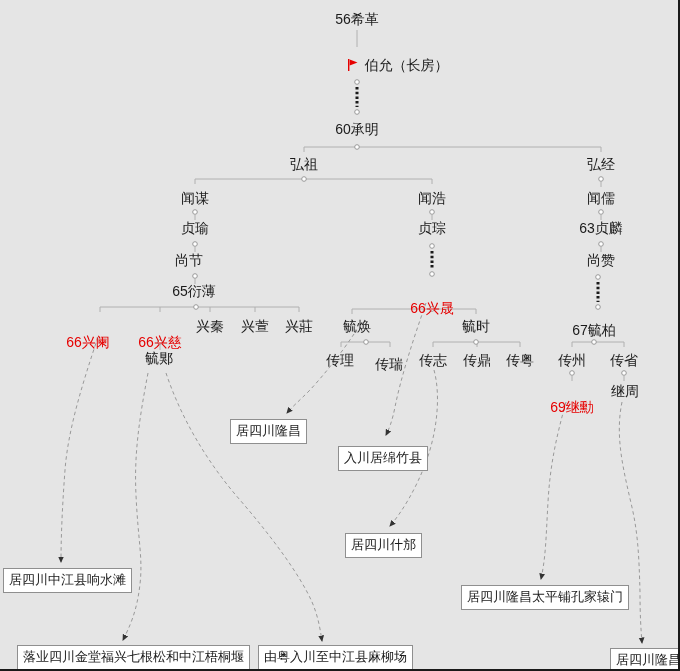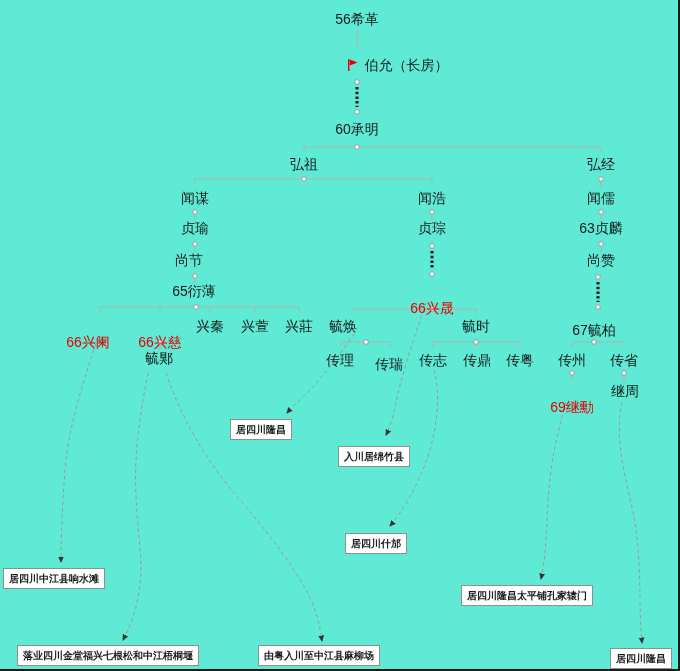--- a/index.html
+++ b/index.html
@@ -1,34 +1,33 @@
 <!DOCTYPE html>
 <html><head>
 <meta charset="utf-8">
 <style>
   html,body { margin:0; padding:0; background:#fff; }
   .canvas {
-    position:relative; width:680px; height:671px; background:#5eead4;
+    position:relative; width:680px; height:671px; background:#e5e5e5;
     font-family:"Liberation Sans","DejaVu Sans",sans-serif;
     border-right:2px solid #1a1a1a; border-bottom:2px solid #1a1a1a;
     box-sizing:border-box; overflow:hidden;
   }
   .layer { position:absolute; left:0; top:0; }
   .person {
     position:absolute; transform:translate(-50%,-50%);
     font-size:14px; color:#1a1a1a; white-space:nowrap; line-height:1;
   }
   .person.red { color:#e60000;margin-top:16px; }
   .flagrow { display:flex; align-items:center; gap:6px;margin-left:40px; }
   .flagrow .flag { display:inline-flex; }
   .locbox {
-    position:absolute; font-size:10px; color:#1a1a1a; line-height:1.3;
+    position:absolute; font-size:13px; color:#1a1a1a; line-height:1.3;
     border:1px solid #8f8f8f; background:#ffffff; padding:3px 5px;
     white-space:nowrap;
-    font-weight:bold;
   }
   svg .ln   { stroke:#b0b0b0; stroke-width:1; fill:none; }
   svg .ring { stroke:#999999; stroke-width:1; fill:#ffffff; }
   svg .gap  { stroke:#1a1a1a; stroke-width:3; stroke-dasharray:2.5 2.2; }
   svg .curve{ stroke:#999999; stroke-width:1; fill:none; stroke-dasharray:3.5 3; }
 </style>
 </head>
 <body>
 
 <div class="canvas">
@@ -138,21 +137,21 @@
   <div class="person" style="left:189px;top:260px">尚节</div>
   <div class="person" style="left:601px;top:260px">尚赞</div>
   <div class="person" style="left:194px;top:291px">65衍薄</div>
   <div class="person red" style="left:432px;top:292px">66兴晟</div>
 
   <div class="person red" style="left:88px;top:326px">66兴阑</div>
   <div class="person red" style="left:160px;top:326px">66兴慈</div>
   <div class="person" style="left:210px;top:326px">兴秦</div>
   <div class="person" style="left:255px;top:326px">兴萱</div>
   <div class="person" style="left:299px;top:326px">兴莊</div>
-  <div class="person" style="left:343px;top:326px">毓焕</div>
+  <div class="person" style="left:357px;top:326px">毓焕</div>
   <div class="person" style="left:476px;top:326px">毓时</div>
   <div class="person" style="left:594px;top:330px">67毓柏</div>
 
   <div class="person" style="left:159px;top:358px">毓郹</div>
   <div class="person" style="left:340px;top:360px">传理</div>
   <div class="person" style="left:389px;top:364px">传瑞</div>
   <div class="person" style="left:433px;top:360px">传志</div>
   <div class="person" style="left:477px;top:360px">传鼎</div>
   <div class="person" style="left:520px;top:360px">传粤</div>
   <div class="person" style="left:572px;top:360px">传州</div>

